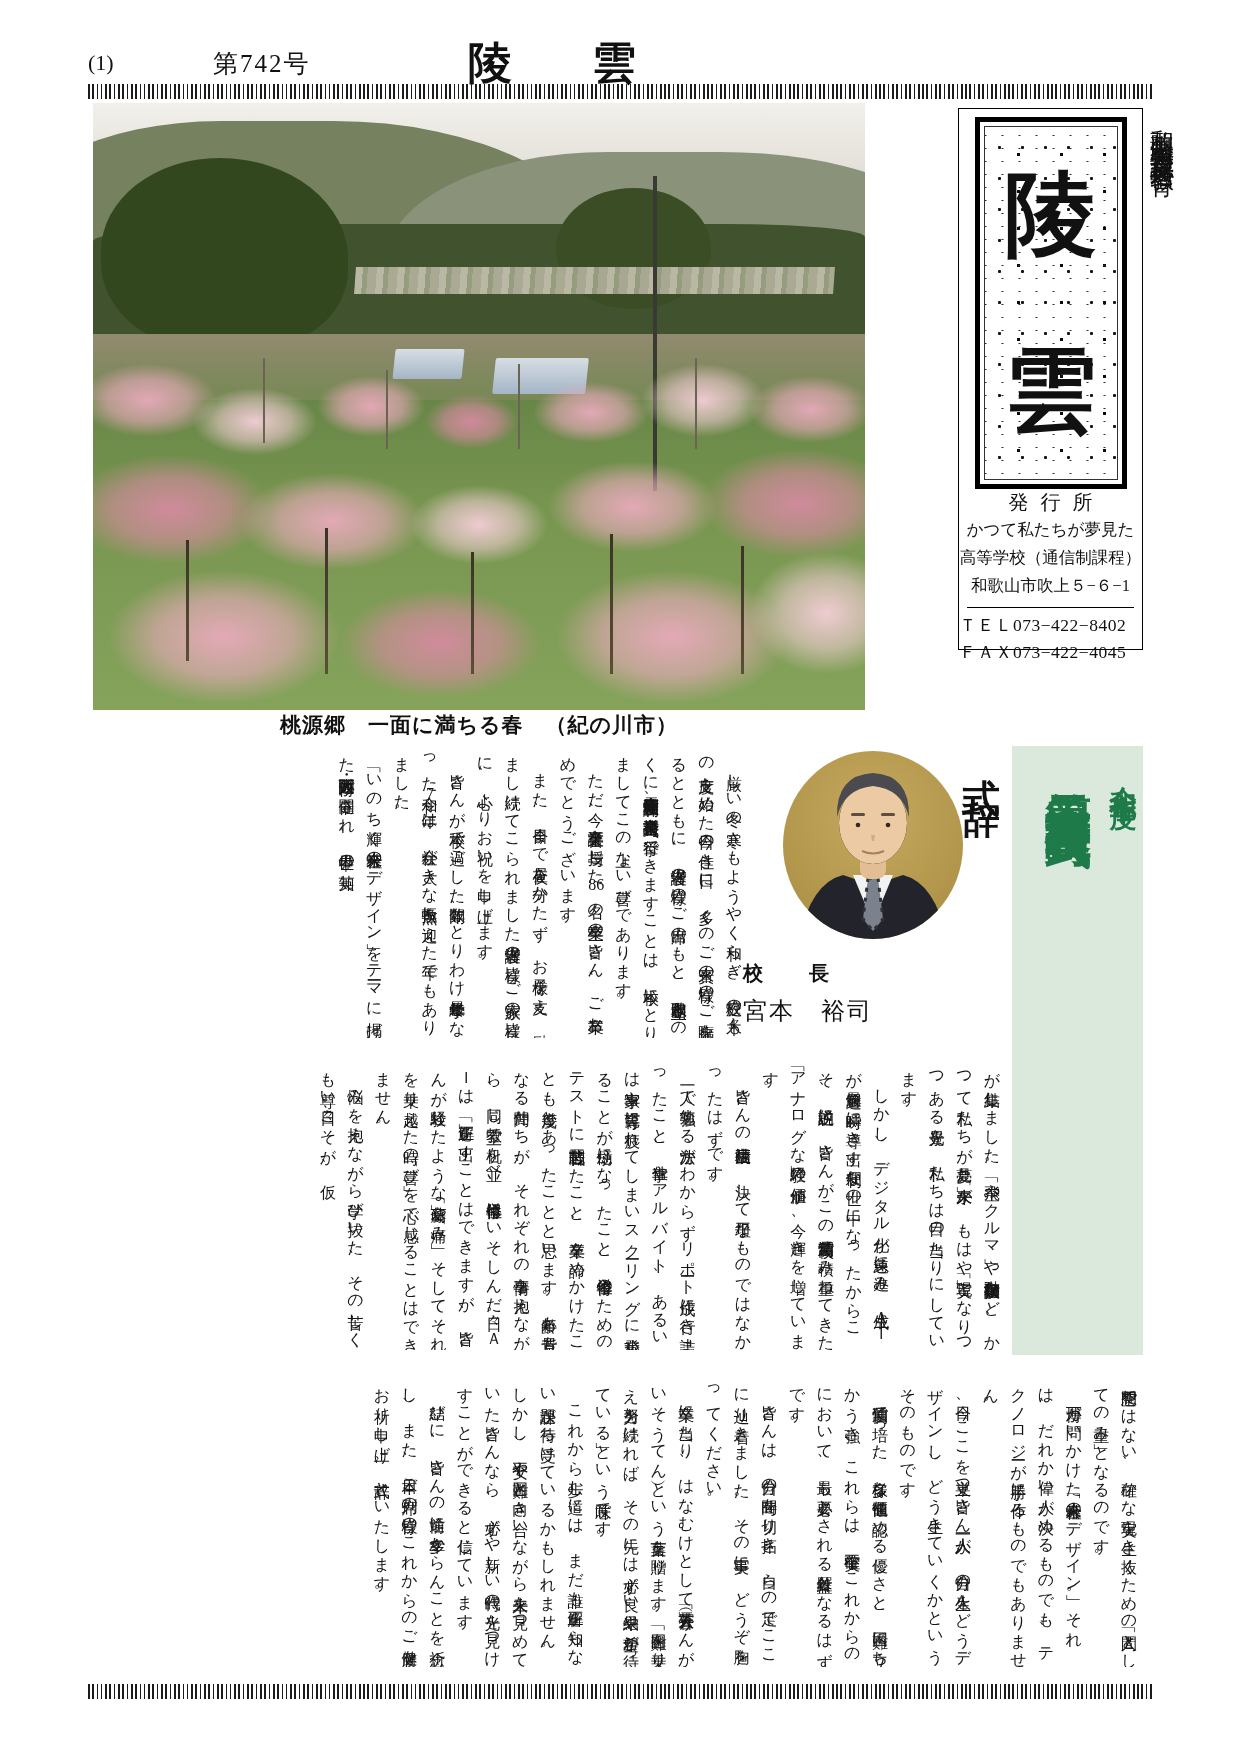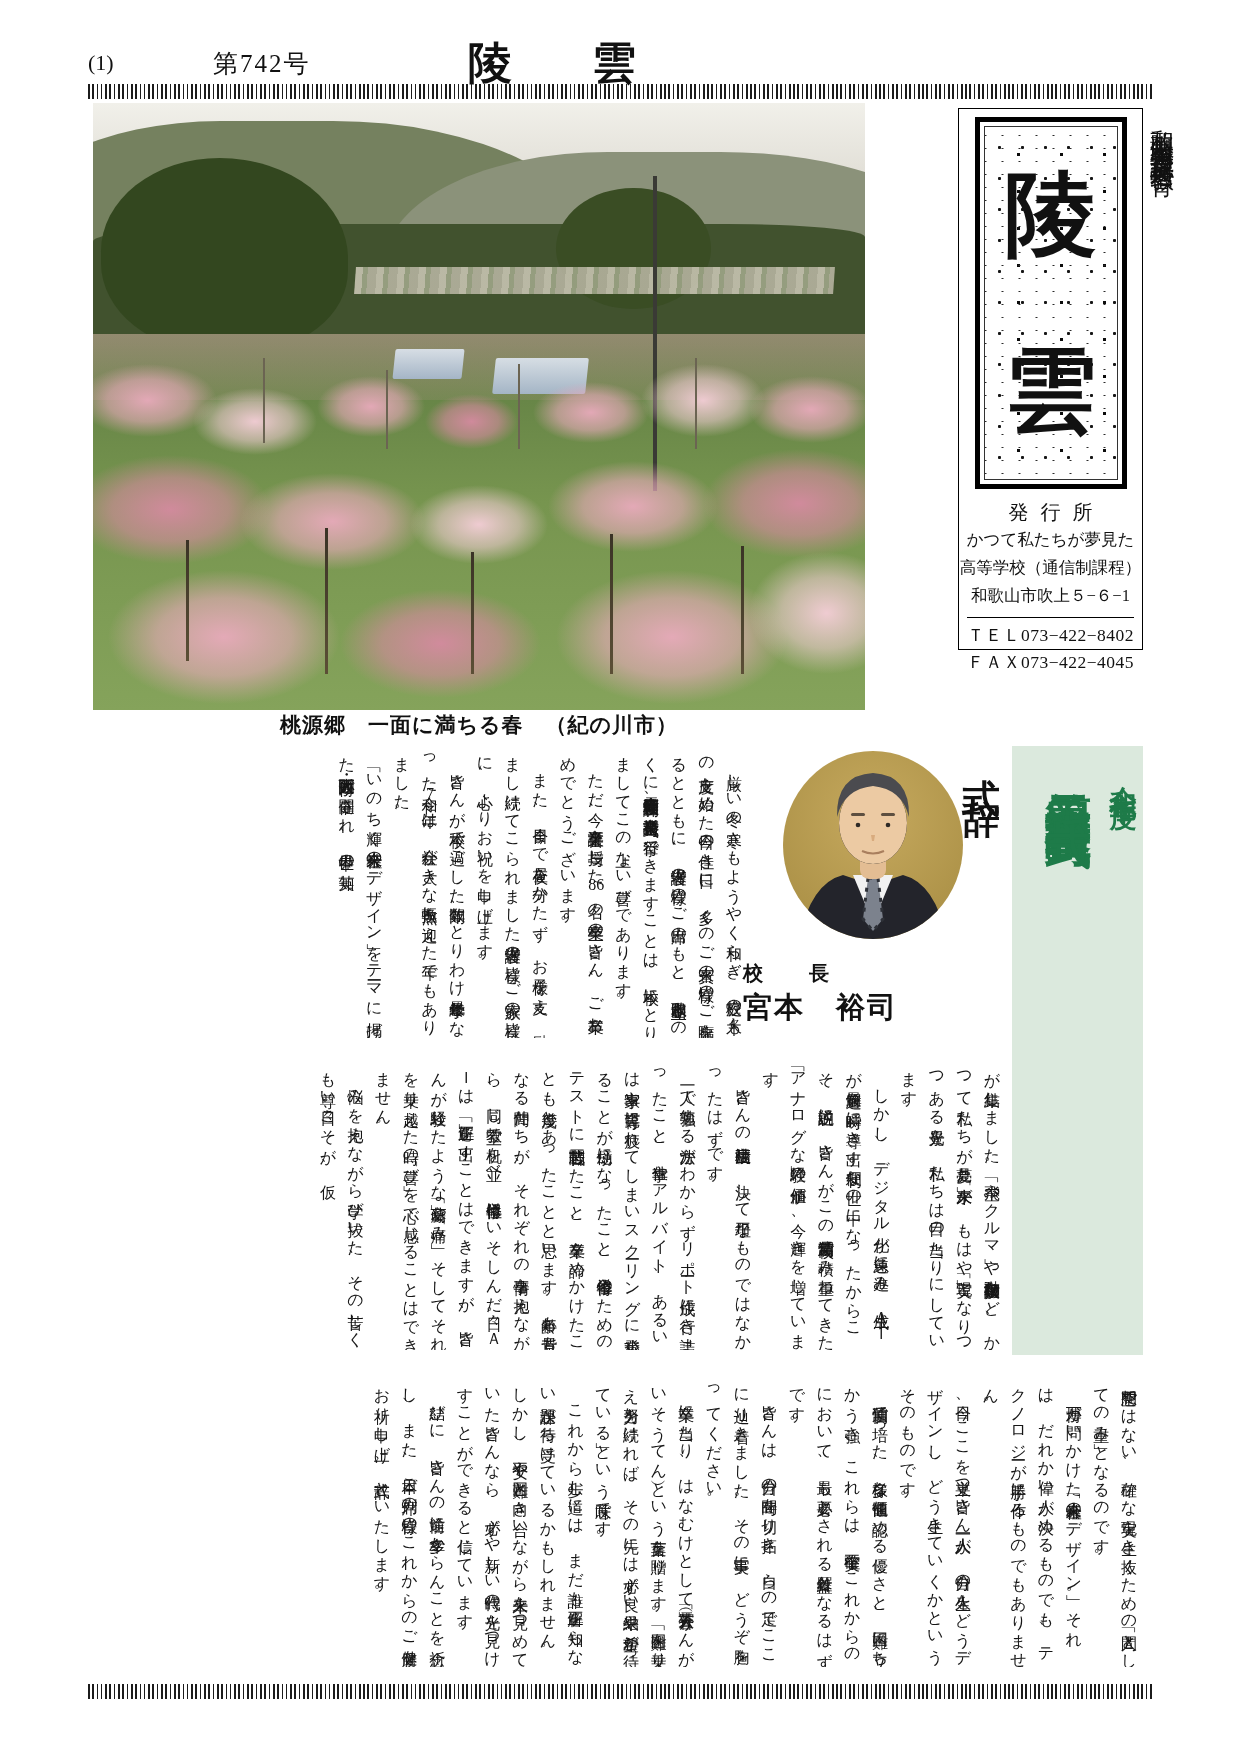--- a/index.html
+++ b/index.html
@@ -44,40 +44,40 @@
           font-size:24px;letter-spacing:3px;}
   .pubbox{position:absolute;left:958px;top:108px;width:185px;height:542px;border:1.5px solid #000;box-sizing:border-box;}
   .logoframe{margin:8px auto 0;width:152px;height:372px;border:5px solid #000;padding:4px;box-sizing:border-box;}
   .logo-in{width:100%;height:100%;border:1px solid #333;box-sizing:border-box;
       display:flex;flex-direction:column;justify-content:space-around;align-items:center;
       font-weight:900;font-size:92px;line-height:1;
       background-image:radial-gradient(#161616 1.2px,transparent 1.4px),
                        radial-gradient(#2b2b2b .9px,transparent 1.1px),
                        radial-gradient(#0c0c0c 1.6px,transparent 1.8px);
       background-size:23px 31px,17px 13px,43px 37px;background-position:3px 5px,9px 2px,12px 9px;}
-  .pub-label{margin-top:10px;text-align:center;font-size:20px;letter-spacing:12px;text-indent:12px;}
+  .pub-label{margin-top:0;text-align:center;font-size:20px;letter-spacing:12px;text-indent:12px;}
   .pub-line{text-align:center;font-size:16.5px;line-height:1.7;}
   .pub-rule{border:0;border-top:1.5px solid #000;margin:7px 8px 4px;}
-  .pub-tel{text-align:center;font-size:17.5px;line-height:1.55;letter-spacing:.5px;}
+  .pub-tel{font-size:17.5px;line-height:1.55;letter-spacing:.5px;}
 
   
   .vtext{writing-mode:vertical-rl;text-orientation:mixed;white-space:pre-line;}
   .tcy{text-combine-upright:all;}
   .shiji{position:absolute;left:955px;top:748px;height:200px;font-size:38px;font-weight:bold;
          letter-spacing:20px;writing-mode:vertical-rl;}
   .headline{position:absolute;left:1012px;top:746px;width:131px;height:609px;background:#dbe9dd;
             writing-mode:vertical-rl;box-sizing:border-box;padding:10px 6px 0 0;color:#1e7b49;}
   .hl-era{font-size:27px;font-weight:bold;letter-spacing:4px;line-height:1.1;margin-left:10px;padding-top:8px;}
   .hl-main{font-size:46px;font-weight:900;letter-spacing:3px;line-height:1.25;}
 
   .portrait{position:absolute;left:783px;top:751px;width:180px;height:188px;}
   .principal{position:absolute;left:743px;top:960px;width:260px;text-align:left;
              font-family:"Liberation Sans","DejaVu Sans",sans-serif;}
   .principal-title{font-size:20px;font-weight:600;letter-spacing:2px;}
-  .principal-name{font-size:29px;font-weight:bold;margin-top:1px;letter-spacing:2px;}
+  .principal-name{font-size:24px;font-weight:normal;margin-top:8px;letter-spacing:2px;}
 
   .band{position:absolute;font-size:16px;line-height:1.73;letter-spacing:.5px;overflow:hidden;color:#161616;}
   .band1{left:88px;top:746px;width:660px;height:292px;}
   .band2{left:88px;top:1061px;width:918px;height:289px;}
   .band3{left:88px;top:1377px;width:1055px;height:290px;}
 </style>
 </head>
 <body>
 
 <div class="page">

